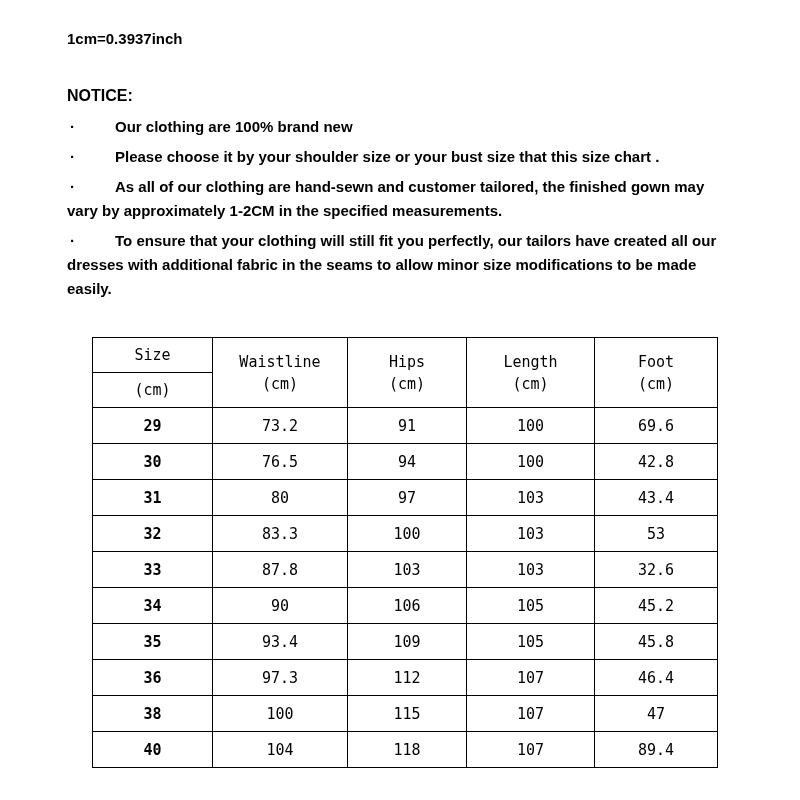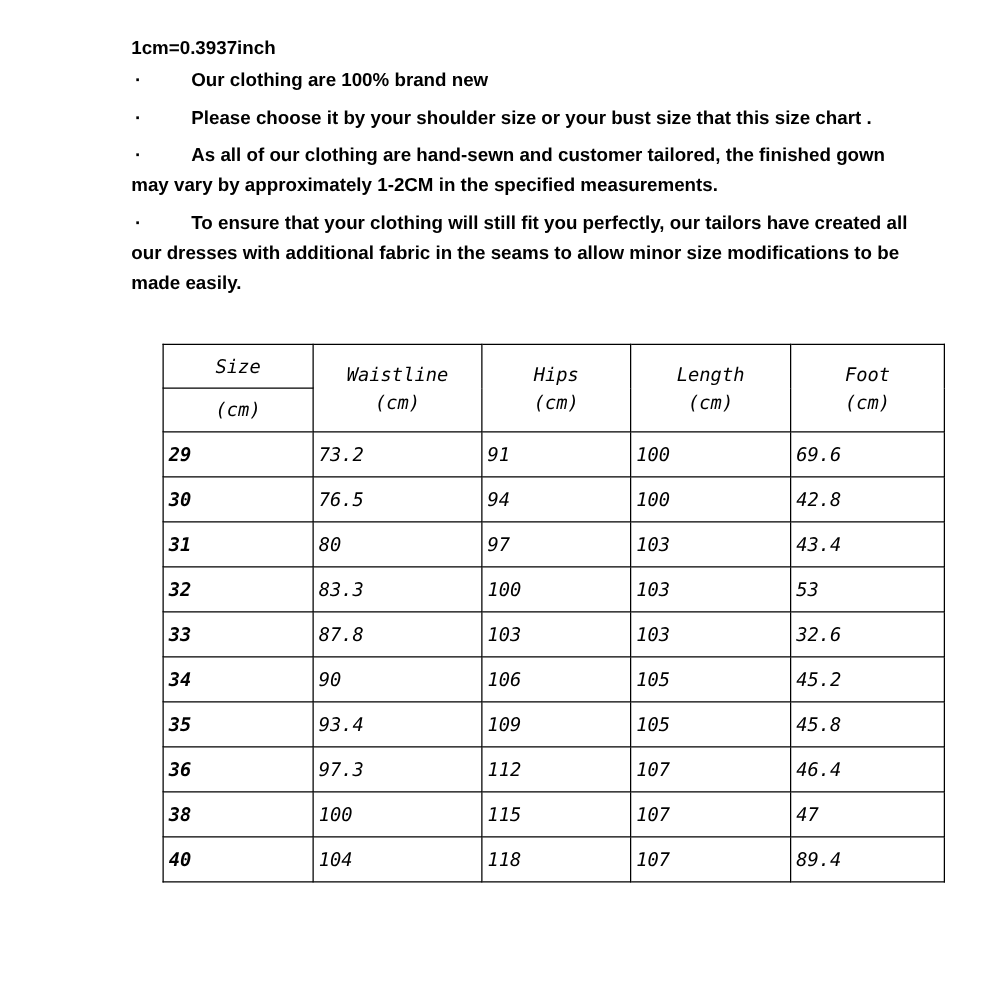--- a/index.html
+++ b/index.html
@@ -5,21 +5,21 @@
   * { box-sizing: border-box; }
   html, body { margin: 0; padding: 0; background: #ffffff; }
   body {
     width: 800px;
     height: 800px;
     font-family: "Liberation Sans", sans-serif;
     color: #000;
     overflow: hidden;
   }
   .page {
-    padding: 28px 67px 0 105px;
+    padding: 28px 67px 0 67px;
   }
   .conversion {
     font-weight: bold;
     font-size: 15px;
     margin: 2px 0 0 0;
   }
   .notice-title {
     font-weight: bold;
     font-size: 16px;
     margin: 40px 0 10px 0;
@@ -41,22 +41,22 @@
   .bullet .btext {
     display: block;
     text-indent: 48px;
   }
   table.size-table {
     margin: 36px 0 0 25px;
     border-collapse: collapse;
     width: 625px;
     font-family: "DejaVu Sans Mono", "Liberation Mono", monospace;
     font-size: 15px;
+    text-align: center;
     table-layout: fixed;
-    font-style: italic;
   }
   .size-table th, .size-table td {
     border: 1px solid #000;
     padding: 0 4px;
     font-weight: normal;
     vertical-align: middle;
   }
   .size-table col.c0 { width: 120px; }
   .size-table col.c1 { width: 135px; }
   .size-table col.c2 { width: 119px; }
@@ -67,20 +67,21 @@
   .size-table tbody td { height: 36px; }
   .size-table tbody td.size-col { font-weight: bold; }
 </style>
 </head>
 <body>
 
 <div class="page">
 
   <p class="conversion">1cm=0.3937inch</p>
 
+  <p class="notice-title">NOTICE:</p>
 
   <div class="bullets" id="bullet-list">
       <div class="bullet">
         <span class="dot">·</span>
         <span class="btext">Our clothing are 100% brand new</span>
       </div>
       <div class="bullet">
         <span class="dot">·</span>
         <span class="btext">Please choose it by your shoulder size or your bust size that this size chart .</span>
       </div>

